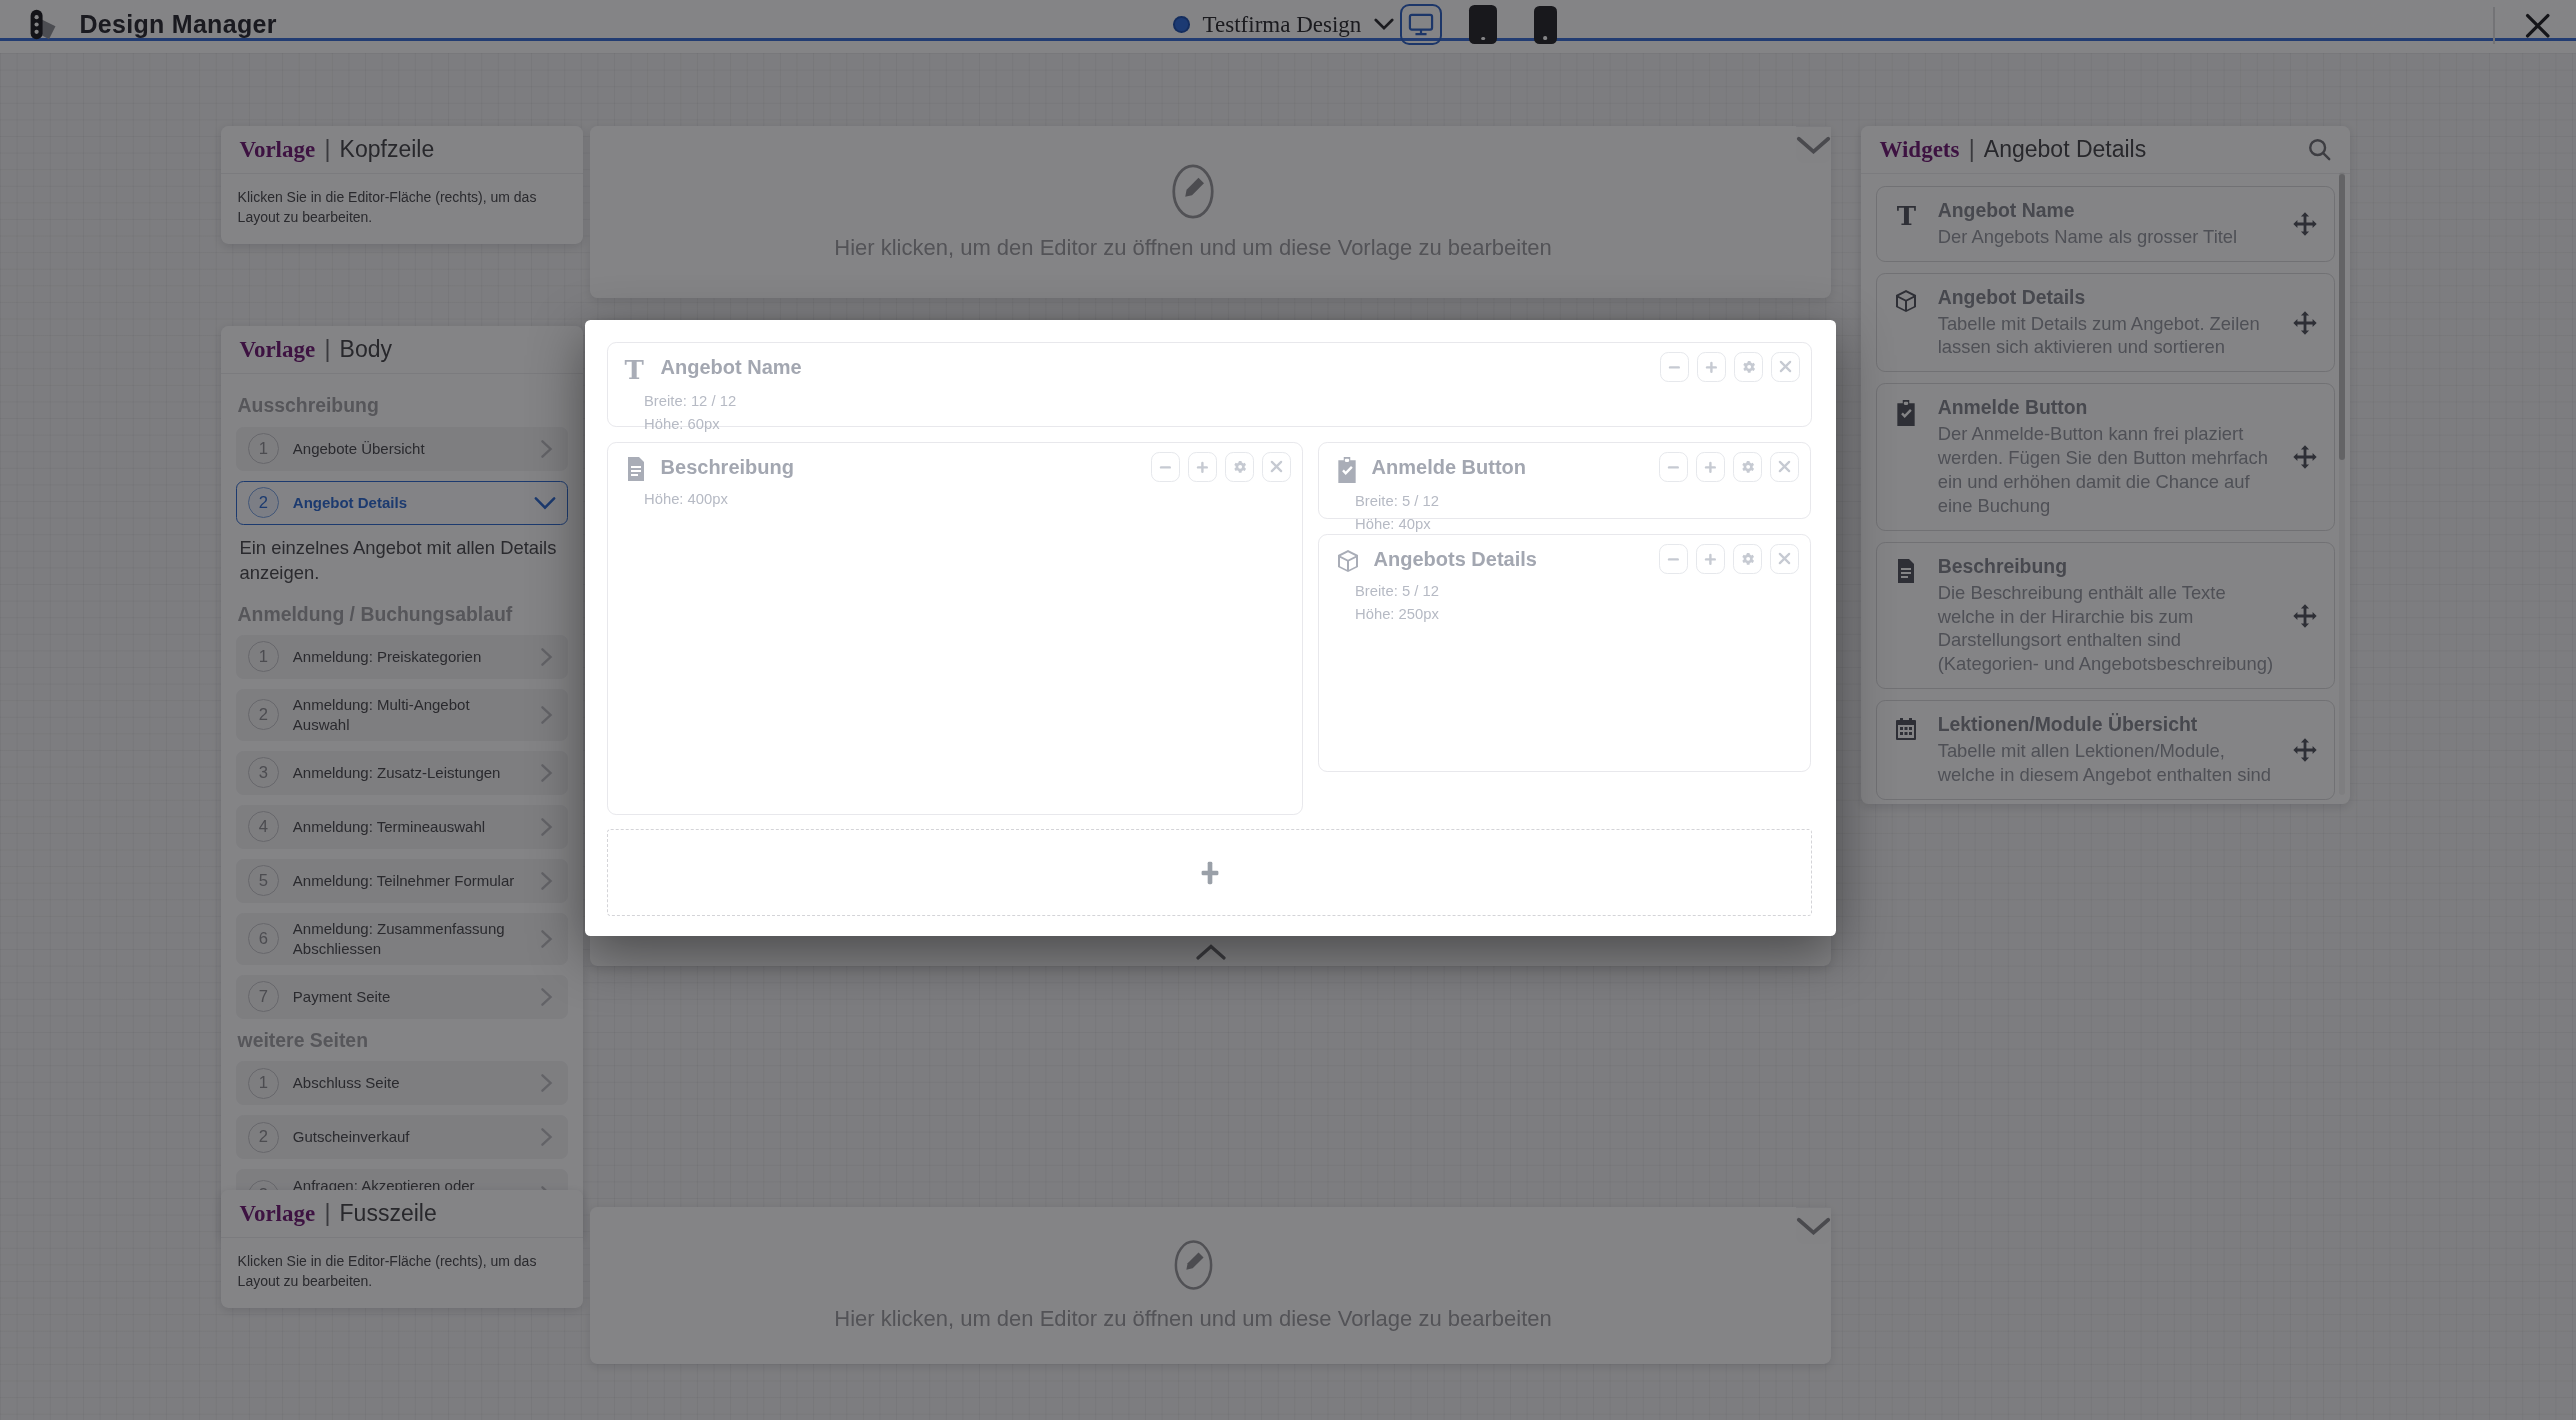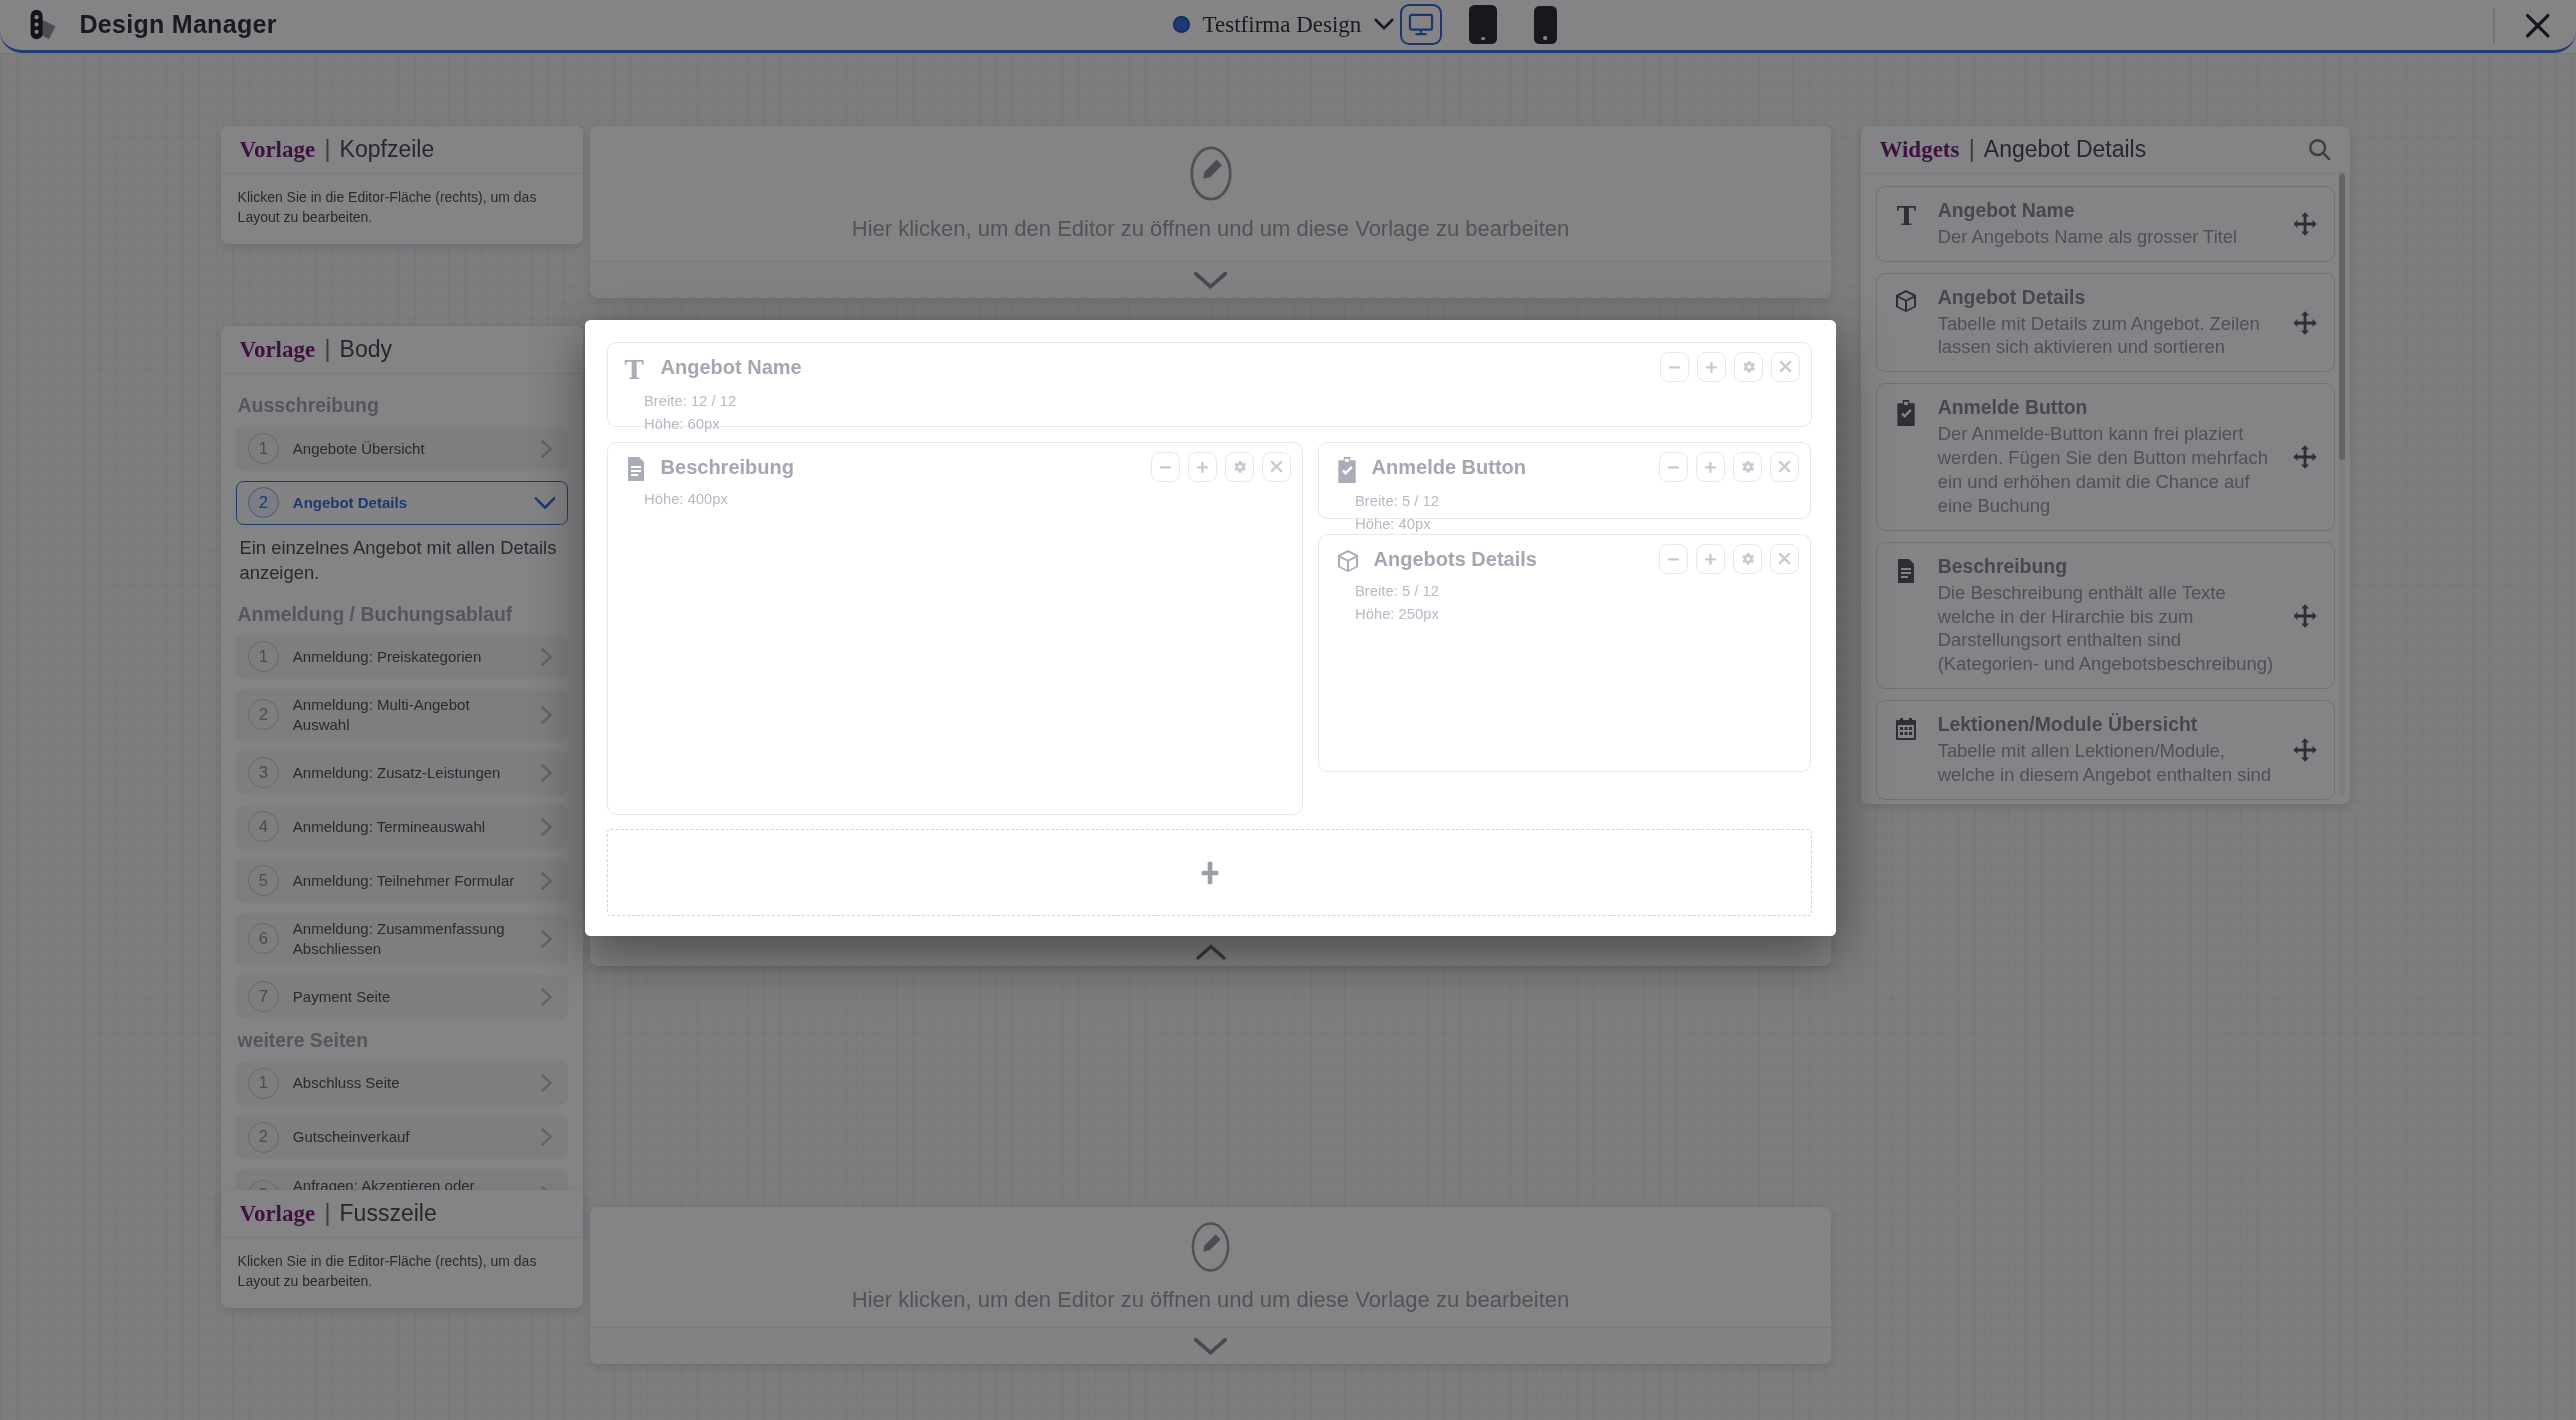--- a/index.html
+++ b/index.html
@@ -8,22 +8,22 @@
 
   
   .canvas { position:absolute; left:0; top:53px; right:0; bottom:0;
     background-color:#f1f1f2;
     background-image:
       linear-gradient(to right, rgba(90,90,100,.07) 0.9px, transparent 0.9px),
       linear-gradient(to bottom, rgba(90,90,100,.07) 0.9px, transparent 0.9px);
     background-size:16.6px 16.6px; }
 
   
-  .topbar { position:absolute; left:0; top:0; width:100%; height:53px; background:#fff;
-    border-bottom:3.7px solid #3b6fd6; z-index:10;border-radius:22px; }
+  .topbar { position:absolute; left:0; top:0; width:100%; height:41px; background:#fff;
+    border-bottom:3.7px solid #3b6fd6; z-index:10; }
   .brand { position:absolute; left:26px; top:0; height:49px; display:flex; align-items:center; gap:18.4px; }
   .brand-title { font-size:25px; font-weight:600; color:#2b2b33; letter-spacing:0.3px; }
   .design-select { position:absolute; left:1173px; top:0; height:49px; display:flex; align-items:center; gap:13px; cursor:pointer; }
   .status-dot { width:16.6px; height:16.6px; border-radius:50%; background:#2e6bd9; border:2.8px solid rgba(20,60,140,.55); }
   .design-label { font-size:23px; color:#2d2d31;font-family:Liberation Serif, serif; }
   .device-group { position:absolute; left:1400px; top:0; height:49px; display:flex; align-items:center; gap:20px; }
   .device-btn { width:42px; height:41px; border-radius:9.2px; display:flex; align-items:center; justify-content:center; }
   .device-btn.active { border:2.8px solid #2e62c4; color:#2e62c4; }
   .tablet-shape { width:28px; height:39px; background:#26262b; border-radius:5.5px; position:relative; }
   .phone-shape { width:23px; height:38px; background:#26262b; border-radius:5.5px; position:relative; }
@@ -53,21 +53,21 @@
   .nav-label { flex:1; font-size:15px; line-height:1.3; color:#4b4b4f; }
   .nav-chev { flex:0 0 16.6px; color:#bcbcc0; display:flex; align-items:center; }
   .nav-item.selected { background:#fdfdff; border-color:#2f6bd0; }
   .nav-item.selected .nav-label { color:#2f6bd0; font-weight:700; }
   .nav-item.selected .nav-num { border-color:#7ba3e2; color:#2f6bd0; background:#eef3fc; }
   .nav-item.selected .nav-chev { color:#2f6bd0; }
   .nav-desc { font-size:18.4px; line-height:1.4; color:#4b4b4f; margin:1.8px 3.7px 16.6px 3.7px; }
 
   
   .editor-area { position:absolute; left:590px; width:1241px; background:#fff; border-radius:7.4px;
-    box-shadow:0 2.8px 9.2px rgba(30,30,40,.12); display:flex; flex-direction:column; cursor:pointer; }
+    box-shadow:0 2.8px 9.2px rgba(30,30,40,.12); display:flex; flex-direction:row; cursor:pointer; }
   #editor-header { top:126px; height:172px; }
   #editor-footer { top:1207px; height:157px; }
   .editor-main { flex:1; display:flex; flex-direction:column; align-items:center; justify-content:center; gap:14.8px; color:#98989c; }
   .editor-hint { font-size:22px; color:#9c9ca0; }
   .editor-chevbar { height:37px; border-top:0.9px solid #ededef; background:#fcfcfd; display:flex; align-items:center; justify-content:center; color:#8a8a8e; border-radius:0 0 7.4px 7.4px; }
   #editor-body-bg { position:absolute; left:590px; top:320px; width:1241px; height:646px; background:#fff;
     border-radius:7.4px; box-shadow:0 2.8px 9.2px rgba(30,30,40,.12); }
   #editor-body-bg .collapse-chev { position:absolute; left:50%; bottom:4.6px; transform:translateX(-50%); color:#6f6f73; }
 
   

